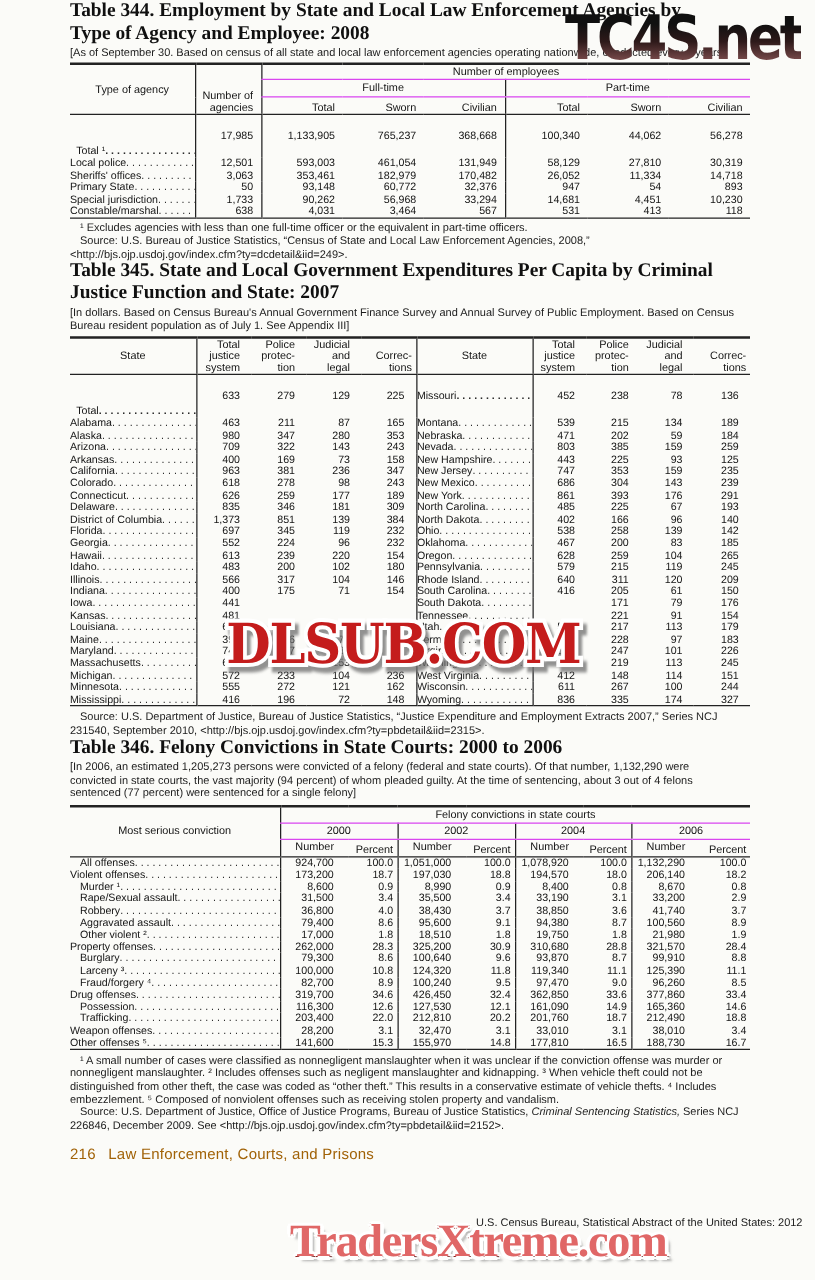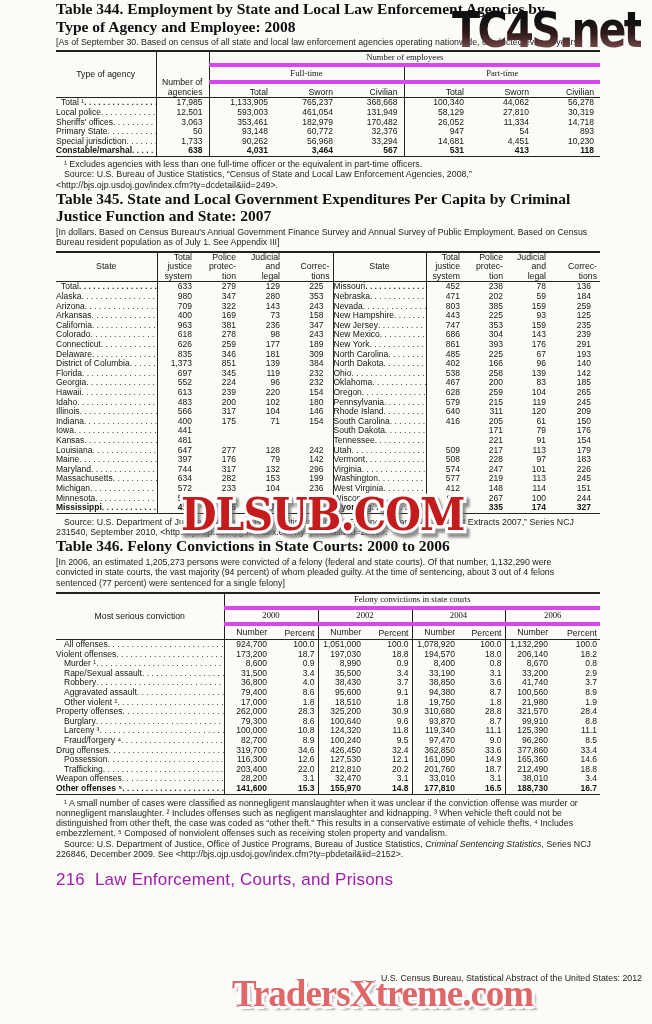--- a/index.html
+++ b/index.html
@@ -12,53 +12,53 @@
   .mt344{margin-top:50px;} .mt{margin-top:9px;}
   .note{font-size:8.8px;line-height:10.4px;margin:2px 0 0 0;max-width:532px;color:#1c1c1c;}
   .fnote{font-size:8.8px;line-height:10.3px;margin:2px 0 0 0;max-width:538px;text-indent:8px;color:#1c1c1c;}
   .src{font-size:8.8px;line-height:10.3px;margin:0;max-width:538px;text-indent:8px;color:#1c1c1c;}
 
   table{border-collapse:collapse;table-layout:fixed;width:544px;margin-top:3px;
         font-size:8.5px;line-height:9.6px;color:#141414;}
   th,td{padding:0;font-weight:normal;overflow:hidden;white-space:nowrap;}
   th{font-size:8.7px;}
   .bt2{border-top:2px solid #222;} .bb2{border-bottom:1.6px solid #222;}
-  .bb1{border-bottom:4px solid #d946ef;font-family:Liberation Serif, serif;}
+  .bb1{border-bottom:1px solid #d946ef;}
   .vl{border-left:1px solid #222;}
-  tr.last td{border-bottom:1.6px solid #222;font-weight:bold;}
+  tr.last td{border-bottom:1.6px solid #222;}
   .ctr{text-align:center;vertical-align:middle;}
   .rgt{text-align:right;vertical-align:bottom;}
   .pre{white-space:pre-line;}
   .pr6{padding-right:6px;} .pr3{padding-right:3px;} .pr9{padding-right:9px;} .pr12{padding-right:12px;}
   td.n{text-align:right;}
   tr.bold{font-weight:bold;}
   tr.bold .ldr::after{font-weight:bold;}
   .lwrap{display:flex;overflow:hidden;white-space:nowrap;}
   .lwrap .lt{flex:0 0 auto;}
   .ldr{flex:1 1 auto;overflow:hidden;}
   .ldr::after{content:" . . . . . . . . . . . . . . . . . . . . . . . . . . . . . . . . . . . . . . . . . . . . .";color:#2a2a2a;}
-  .ind1 .lwrap{padding-left:8px;} .ind-tot .lwrap{padding-left:5px;}
+  .ind1 .lwrap{padding-left:8px;} .ind-tot .lwrap{padding-left:5px;margin-top:24px;}
 
   
   .wm{position:absolute;white-space:nowrap;pointer-events:none;}
   .wm-tc4s{top:2px;left:452px;font-family:"DejaVu Sans","Liberation Sans",sans-serif;
         font-weight:bold;font-size:49px;letter-spacing:-3px;transform:scaleX(.84);transform-origin:left top;
         background:linear-gradient(180deg,#101010 30%,#2e1a1a 55%,#8a5656 88%,#9a6c6c 100%);
         -webkit-background-clip:text;background-clip:text;color:transparent;}
   .wm-dlsub{top:489px;left:181px;font-family:"DejaVu Serif","Liberation Serif",serif;
         font-weight:bold;font-size:41px;letter-spacing:-1px;color:#c41c1c;
         -webkit-text-stroke:6px #ffffff;paint-order:stroke fill;
         filter:drop-shadow(3px 4px 1px rgba(110,110,110,.75));transform:scaleY(1.08);transform-origin:left top;}
   .wm-traders{top:972px;left:232px;font-family:Liberation Serif, serif;
         font-weight:bold;font-size:37px;letter-spacing:-1px;color:#e06767;
         -webkit-text-stroke:2.5px #8b2020;paint-order:stroke fill;
         text-shadow:3px 0 0 #fff,-3px 0 0 #fff,0 3px 0 #fff,0 -3px 0 #fff,
                     2px 2px 0 #fff,-2px 2px 0 #fff,2px -2px 0 #fff,-2px -2px 0 #fff,4px 4px 2px rgba(120,120,120,.6);}
 
-  .footer-line{font-size:17px;color:#a21caf;margin-top:11px;letter-spacing:.2px;}
+  .footer-line{font-size:12px;color:#a16207;margin-top:11px;letter-spacing:.2px;}
   .footer-line .pgnum{margin-right:10px;}
   .bottom-src{position:absolute;top:973px;right:10px;font-size:8.8px;color:#1c1c1c;}
   .ital{font-style:italic;}
 </style>
 </head>
 <body>
 
 <div class="page">
   <div class="content">
 
@@ -256,20 +256,42 @@
               </div>
             </td>
             <td class="n pr9 vl">452</td>
             <td class="n pr9">238</td>
             <td class="n pr9">78</td>
             <td class="n pr9">136</td>
           </tr>
           <tr>
             <td class="lc">
               <div class="lwrap">
+                <span class="lt">Alabama</span>
+                <span class="ldr"></span>
+              </div>
+            </td>
+            <td class="n pr9 vl">463</td>
+            <td class="n pr9">211</td>
+            <td class="n pr9">87</td>
+            <td class="n pr9">165</td>
+            <td class="lc vl">
+              <div class="lwrap">
+                <span class="lt">Montana</span>
+                <span class="ldr"></span>
+              </div>
+            </td>
+            <td class="n pr9 vl">539</td>
+            <td class="n pr9">215</td>
+            <td class="n pr9">134</td>
+            <td class="n pr9">189</td>
+          </tr>
+          <tr>
+            <td class="lc">
+              <div class="lwrap">
                 <span class="lt">Alaska</span>
                 <span class="ldr"></span>
               </div>
             </td>
             <td class="n pr9 vl">980</td>
             <td class="n pr9">347</td>
             <td class="n pr9">280</td>
             <td class="n pr9">353</td>
             <td class="lc vl">
               <div class="lwrap">

